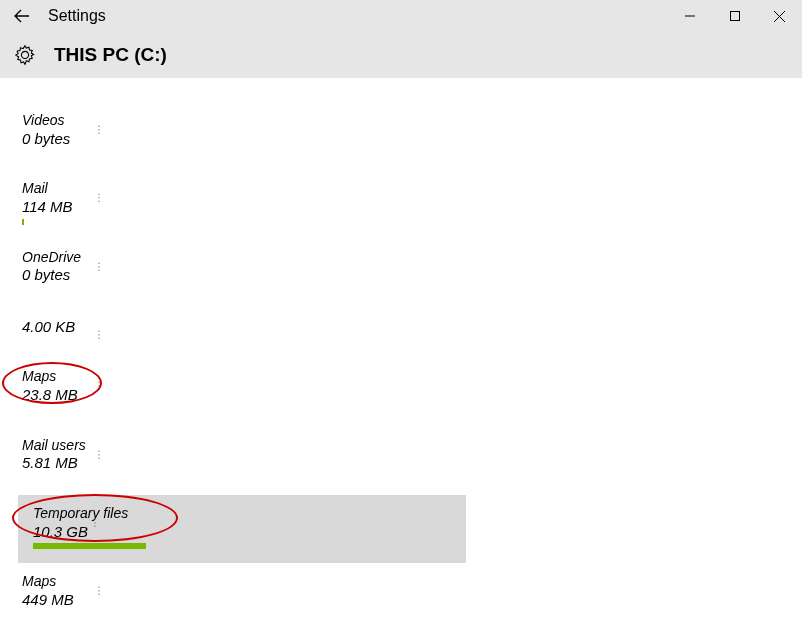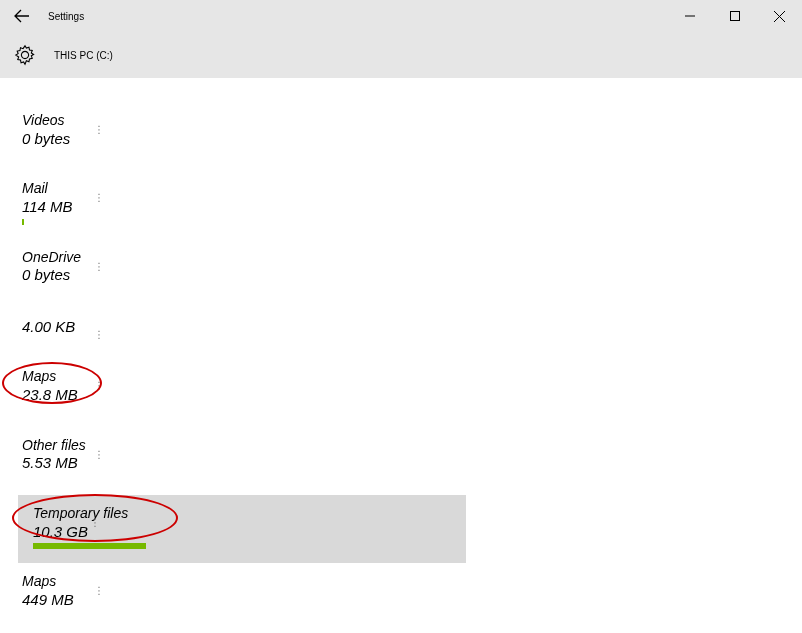--- a/index.html
+++ b/index.html
@@ -24,21 +24,21 @@
     width: 28px;
     height: 28px;
     display: flex;
     align-items: center;
     justify-content: center;
     font-size: 16px;
     cursor: default;
   }
   .titlebar .title {
     margin-left: 12px;
-    font-size: 10px;
+    font-size: 16px;
   }
   .window-controls {
     margin-left: auto;
     display: flex;
   }
   .window-controls .ctrl {
     width: 45px;
     height: 30px;
     display: flex;
     align-items: center;
@@ -51,22 +51,22 @@
     display: flex;
     align-items: center;
     padding-left: 14px;
   }
   .gear {
     width: 22px;
     height: 22px;
     margin-right: 18px;
   }
   .subheader .page-title {
-    font-weight: 400;
-    font-size: 10px;
+    font-weight: 700;
+    font-size: 19px;
     text-align: center;
   }
   .content {
     padding: 24px 0 0 22px;
     position: relative;
   }
   .item {
     width: 448px;
     padding: 10px 0 14px 0;
     position: relative;
@@ -183,22 +183,22 @@
     </div>
     <div class="item">
       <div class="name">Maps</div>
       <div class="size">23.8 MB</div>
       <div class="bar">
         <div class="fill" style="width: 0%;"></div>
       </div>
       <div class="dots">⋮</div>
     </div>
     <div class="item">
-      <div class="name">Other files</div>
-      <div class="size">5.53 MB</div>
+      <div class="name">Mail users</div>
+      <div class="size">5.81 MB</div>
       <div class="bar">
         <div class="fill" style="width: 0%;"></div>
       </div>
       <div class="dots">⋮</div>
     </div>
     <div class="item selected">
       <div class="name">Temporary files</div>
       <div class="size">10.3 GB</div>
       <div class="bar">
         <div class="fill" style="width: 26%;"></div>

